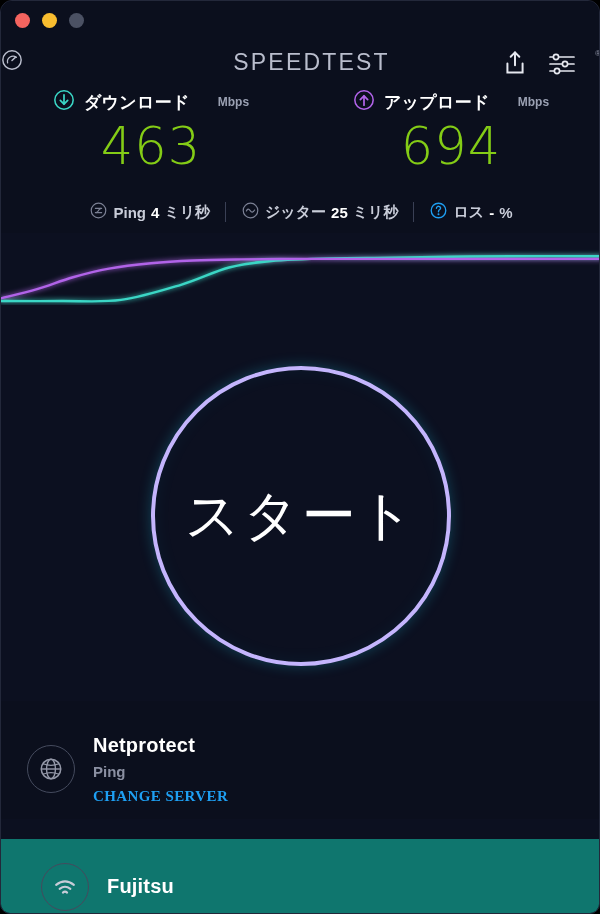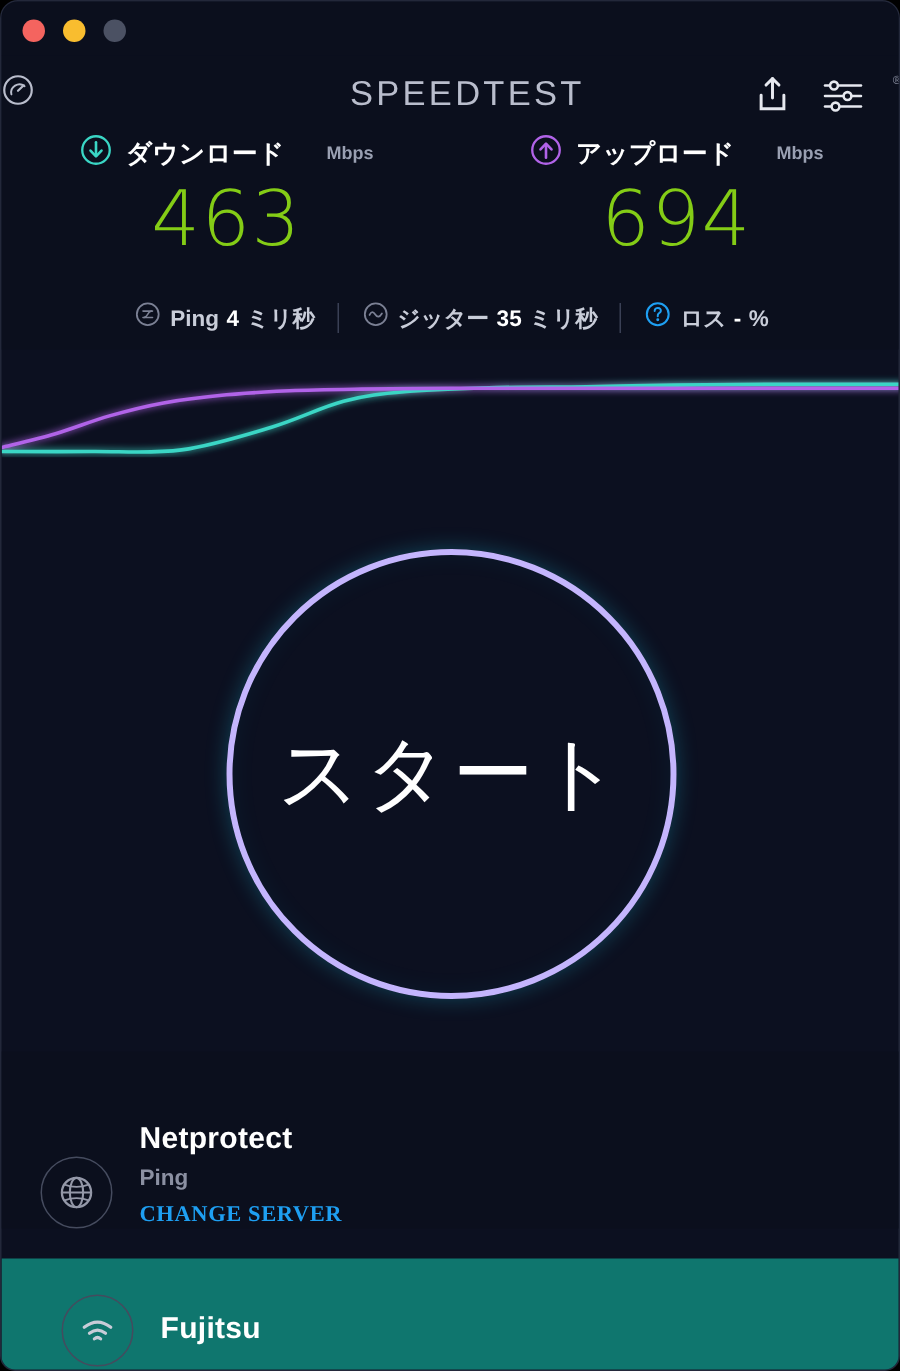--- a/index.html
+++ b/index.html
@@ -93,21 +93,21 @@
   }
   #start-label {
     font-size:54px; font-weight:400; color:#fff; letter-spacing:3px;
     font-family:"DejaVu Sans","Liberation Sans",sans-serif;
   }
 
   
   #server-row {
     position:absolute; top:700px; left:0; width:600px; height:118px;
     background:#0b0f1d;
-    display:flex; align-items:flex-end; padding:18px 0 0 26px;
+    display:flex; align-items:center; padding:18px 0 0 26px;
   }
   .circ-icon {
     width:48px; height:48px; border-radius:50%;
     border:1.5px solid #454b5e;
     display:flex; align-items:center; justify-content:center;
     flex:none;
   }
   #server-text { margin-left:18px; padding-top:1px; }
   #server-name { font-size:20px; font-weight:700; color:#fff; letter-spacing:.2px; }
   #server-loc  { font-size:15px; font-weight:700; color:#8b90a2; margin-top:6px; }
@@ -220,21 +220,21 @@
       <div class="stat-sep"></div>
 
       <div class="stat">
         <span>
           <svg width="19" height="19" viewBox="0 0 24 24">
             <circle cx="12" cy="12" r="9.2" fill="none" stroke="#7b8094" stroke-width="1.5"></circle>
             <path d="M6.8 12.6 C8.2 9.4 9.8 9.4 11.6 12.2 C13.4 15 15.2 14.6 17.2 11.4" fill="none" stroke="#7b8094" stroke-width="1.5" stroke-linecap="round"></path>
           </svg>
         </span>
         <span class="stat-name">ジッター</span>
-        <span class="stat-num">35</span>
+        <span class="stat-num">25</span>
         <span class="stat-unit">ミリ秒</span>
       </div>
 
       <div class="stat-sep"></div>
 
       <div class="stat">
         <span>
           <svg width="19" height="19" viewBox="0 0 24 24">
             <circle cx="12" cy="12" r="9.2" fill="none" stroke="#1e9ff2" stroke-width="1.7"></circle>
             <path d="M9.4 9.2 C9.4 7.3 11 6.6 12.2 6.7 C13.8 6.8 14.7 7.9 14.6 9.2 C14.5 10.6 12.9 11 12.3 12 C12.0 12.5 12.0 13.1 12.0 13.6" fill="none" stroke="#1e9ff2" stroke-width="1.7" stroke-linecap="round"></path>

